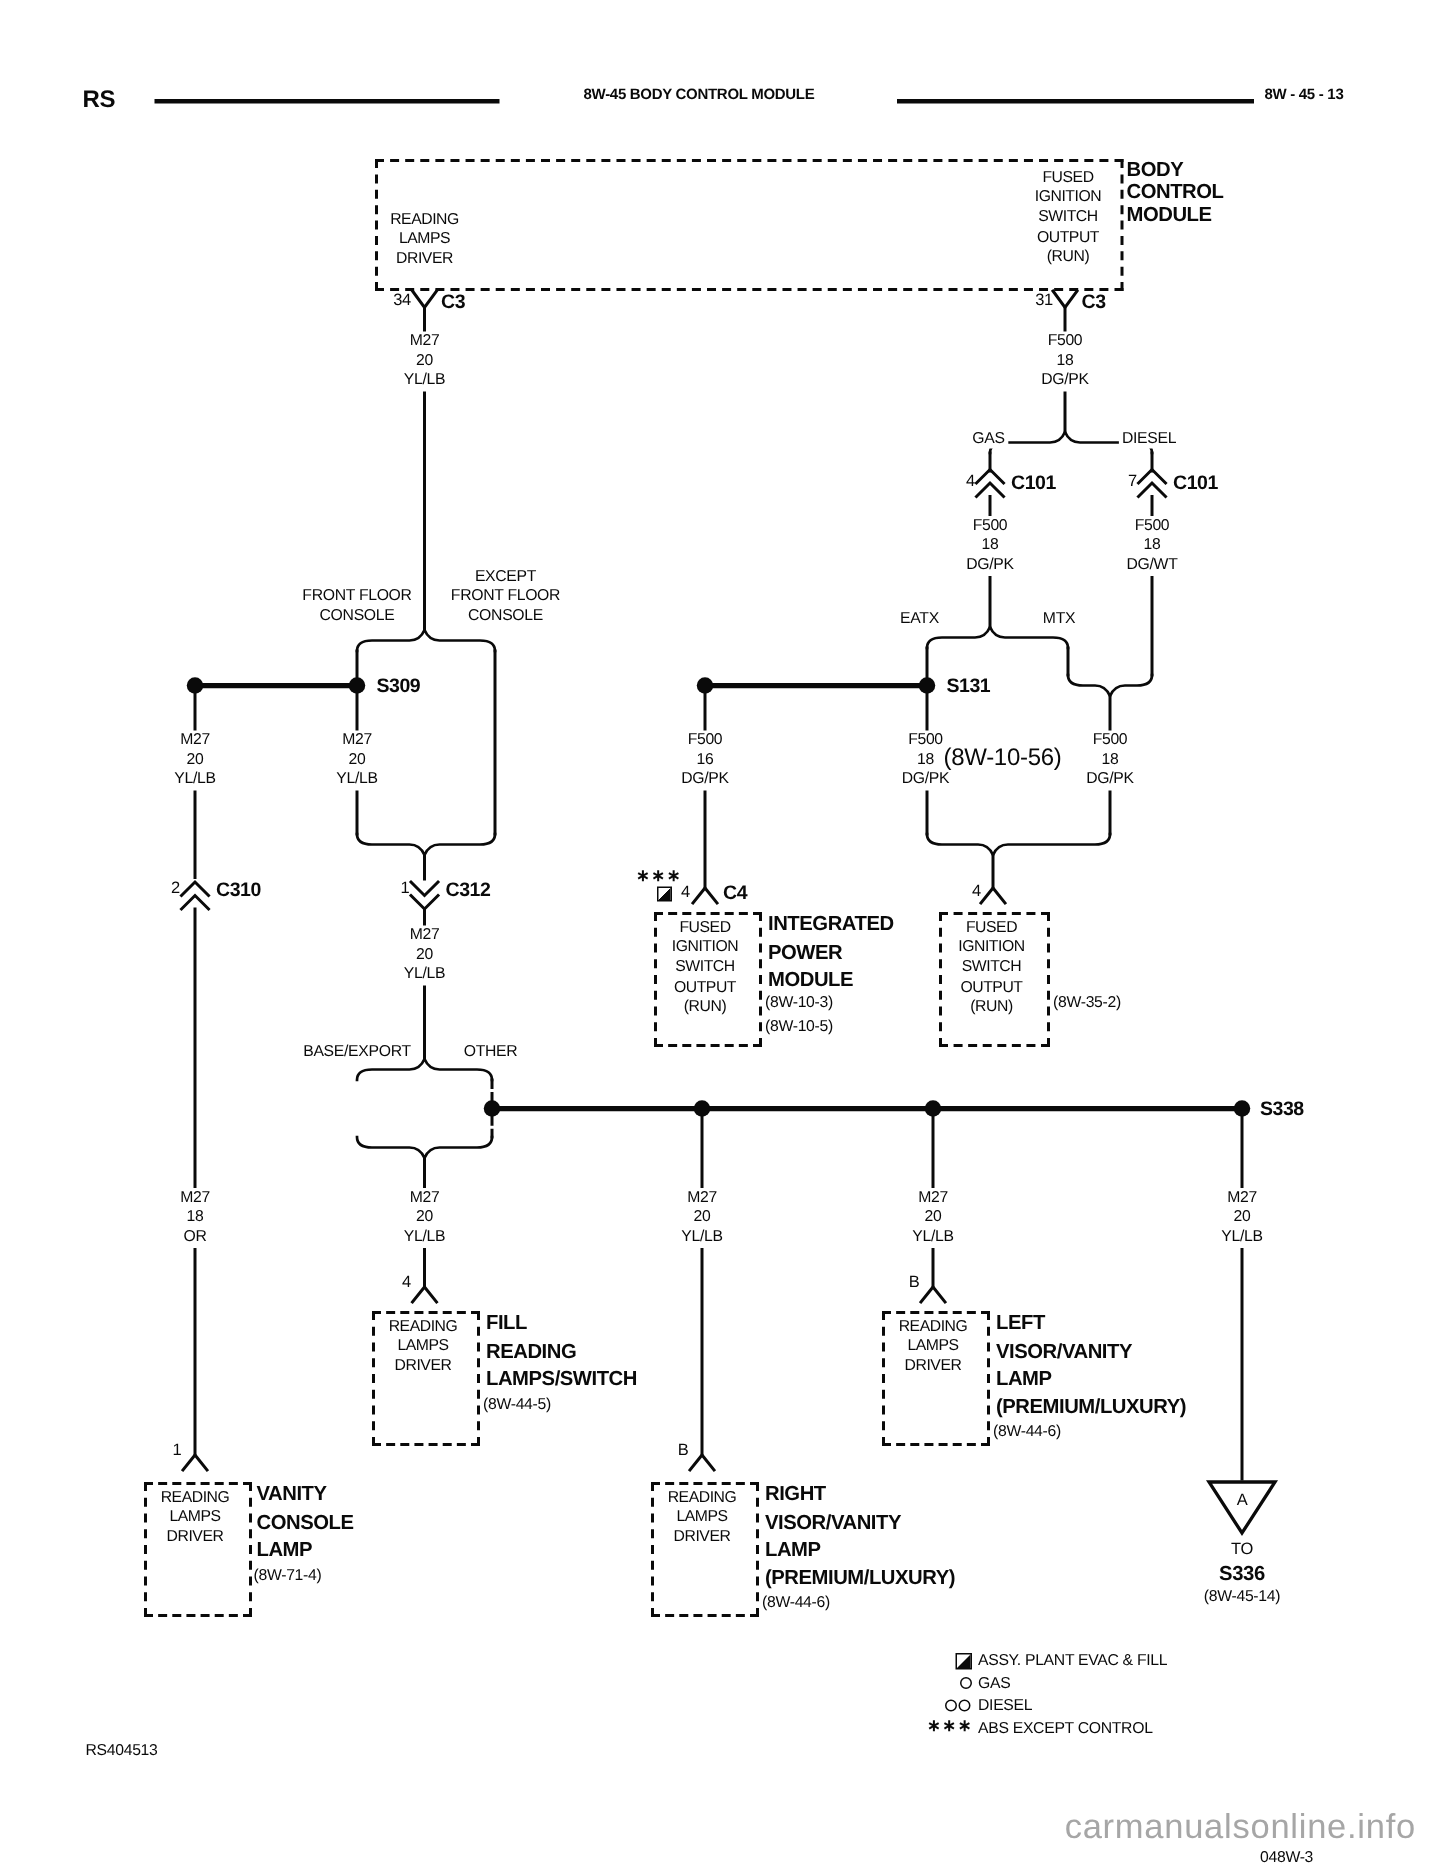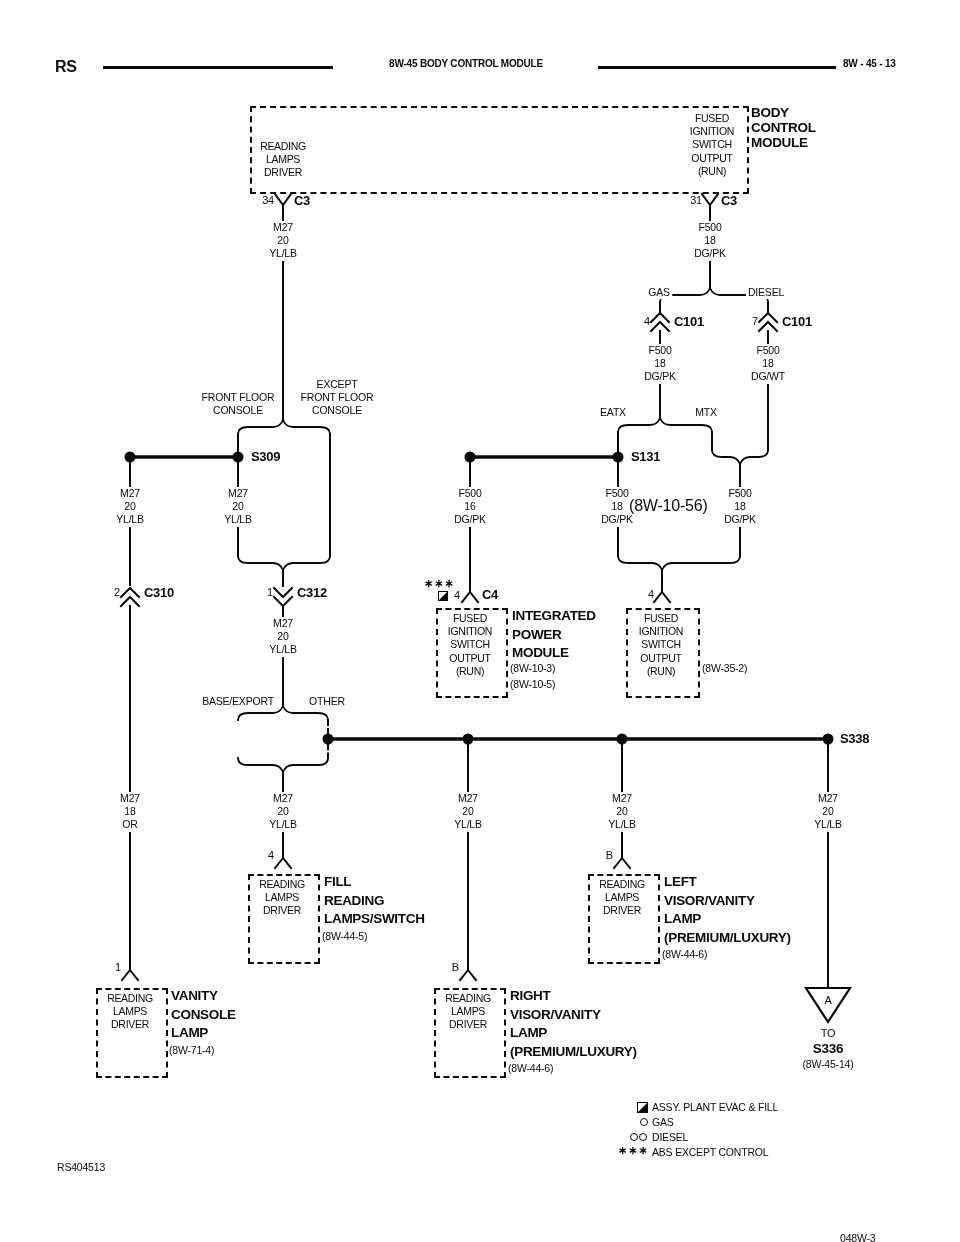--- a/index.html
+++ b/index.html
@@ -300,14 +300,15 @@
   <div class="legend-icon-circle" style="left:640px;top:1118px;"></div>
   <div class="legend-text" style="left:652px;top:1116px;">GAS</div>
   <div class="legend-icon-circle" style="left:630px;top:1133px;"></div>
   <div class="legend-icon-circle" style="left:639px;top:1133px;"></div>
   <div class="legend-text" style="left:652px;top:1131px;">DIESEL</div>
   <div class="marks" style="left:618px;top:1144px;">∗∗∗</div>
   <div class="legend-text" style="left:652px;top:1146px;">ABS EXCEPT CONTROL</div>
 
   <div class="footer-text" style="left:57px;top:1161px;">RS404513</div>
   <div class="footer-text" style="left:840px;top:1232px;">048W-3</div>
+  <div class="watermark" style="right:16px;top:1204px;">carmanualsonline.info</div>
 
 </div>
 
 </body></html>

